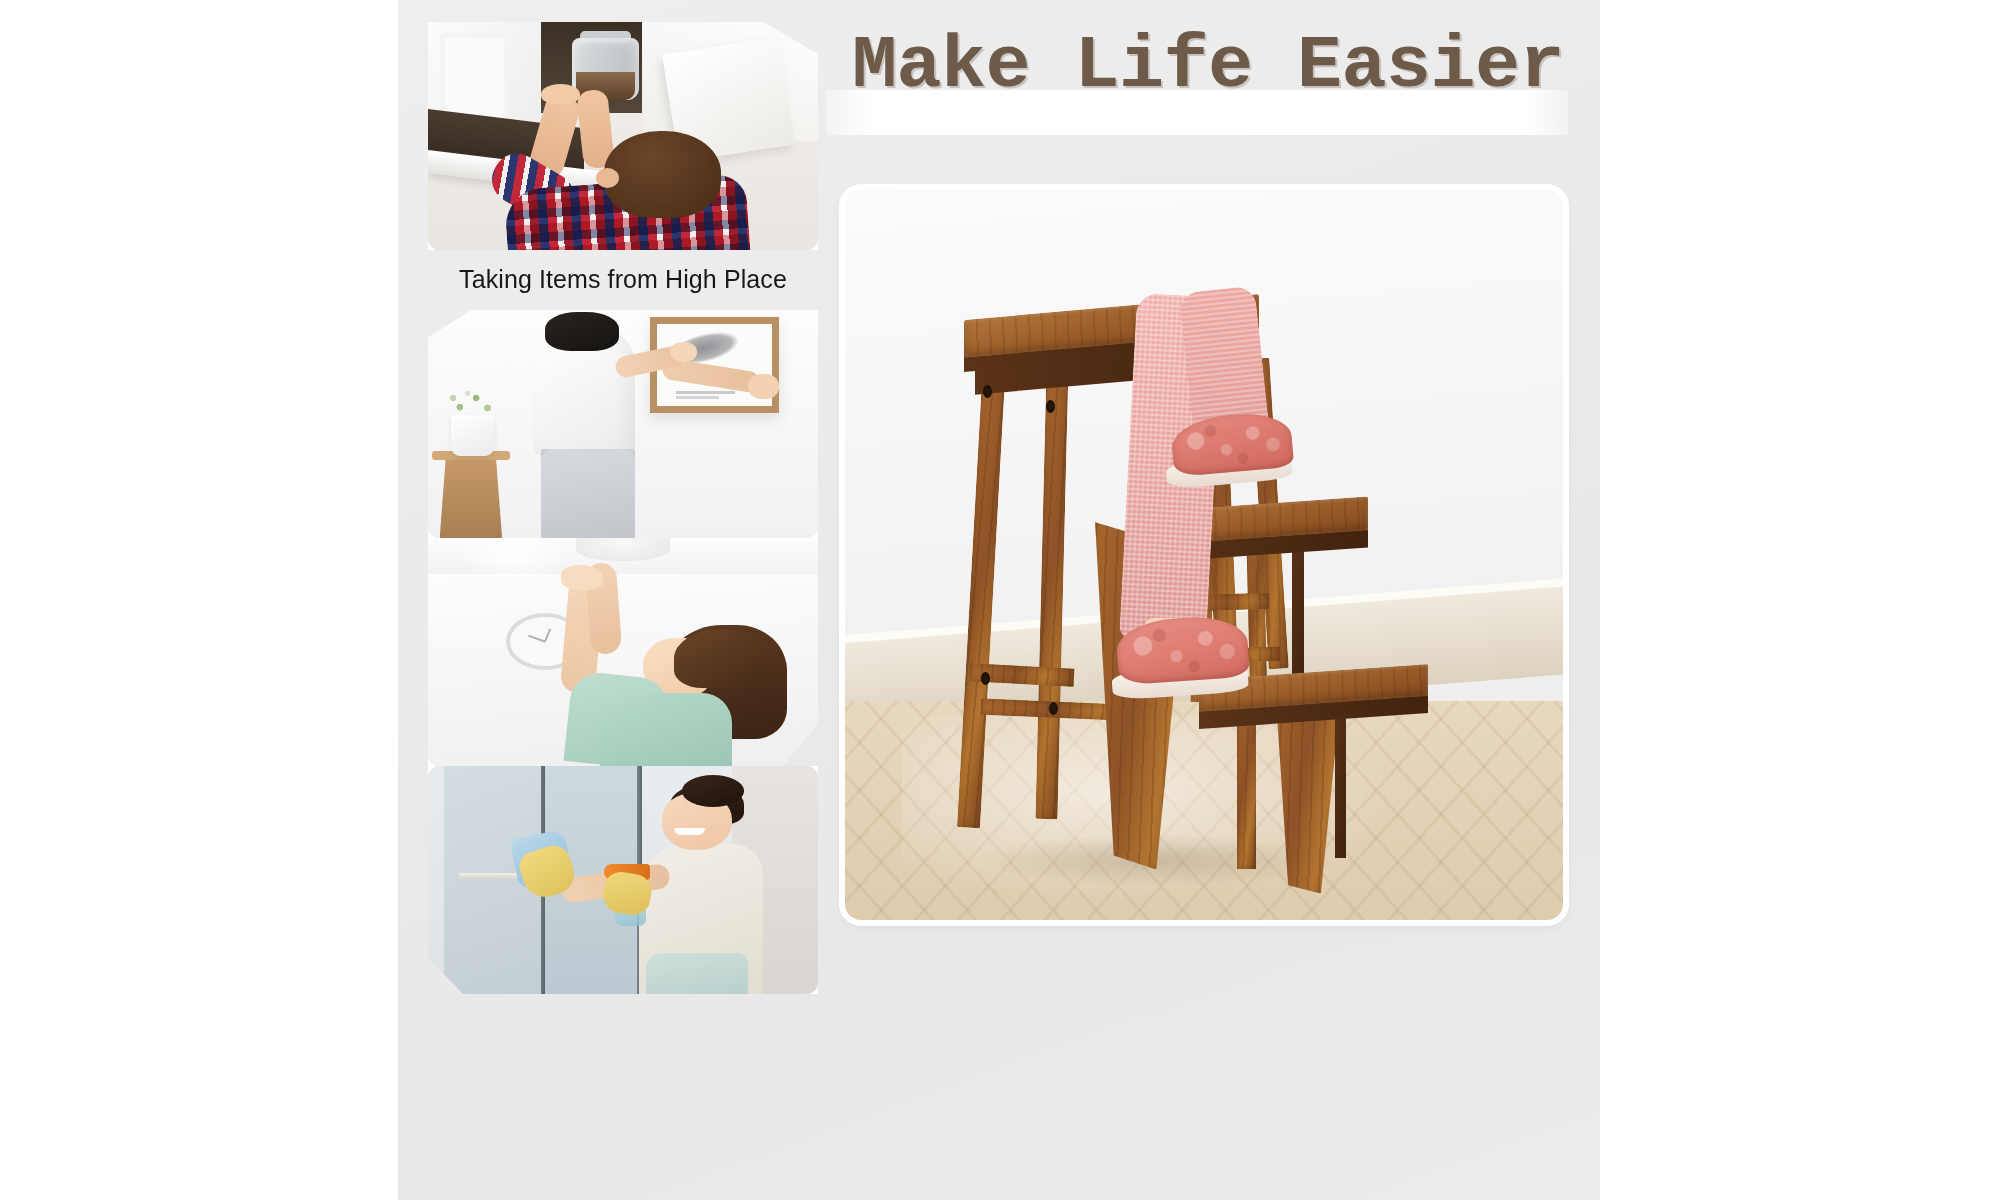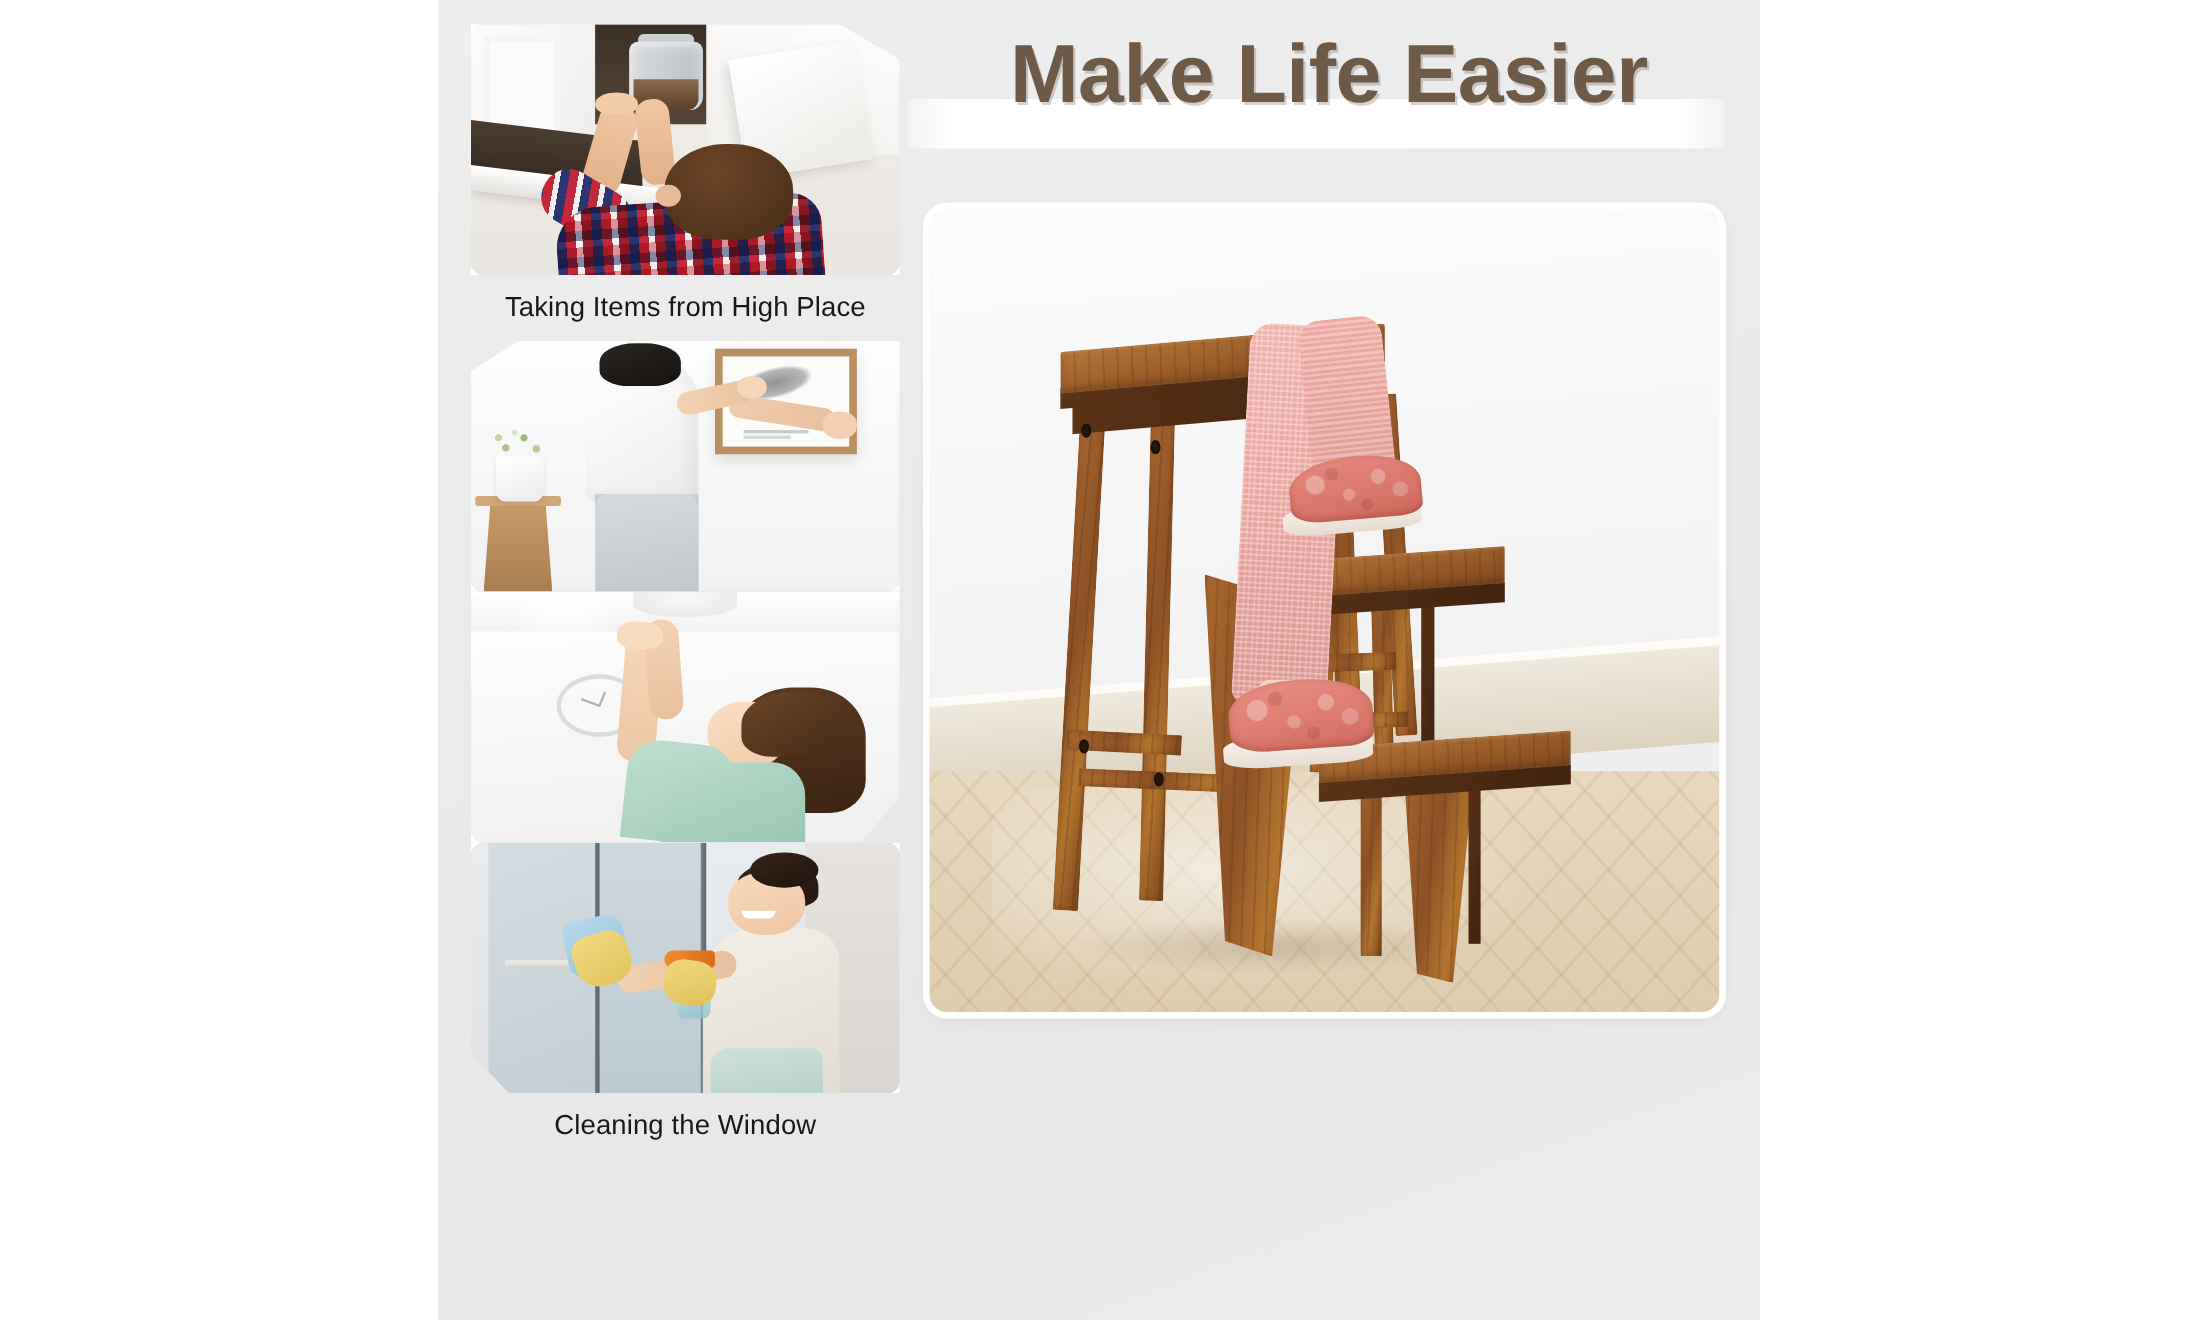--- a/index.html
+++ b/index.html
@@ -55,20 +55,21 @@
     background:linear-gradient(90deg,rgba(255,255,255,.35) 0%,#ffffff 6%,#ffffff 94%,rgba(255,255,255,.35) 100%);
   }
   .title {
     position:absolute; left:0; top:24px; width:740px;
     text-align:center;
     font-size:75px;
     font-weight:bold;
     color:#6d5a48;
     letter-spacing:-.5px;
     text-shadow:2px 2px 0 rgba(90,72,57,.25);
+    font-family:Liberation Mono, monospace;
   }
 
   .hero {
     position:absolute; left:7px; top:190px; width:718px; height:730px;
     border-radius:16px;
     overflow:hidden;
     background:#f4f2f0;
     box-shadow:0 0 0 6px #ffffff, 0 4px 16px rgba(0,0,0,.08);
   }
 
@@ -459,21 +460,20 @@
               <div class="s4-smile"></div>
               <div class="s4-arm"></div>
               <div class="s4-nozzle"></div>
               <div class="s4-bottle"></div>
               <div class="s4-glove2"></div>
               <div class="s4-cloth"></div>
               <div class="s4-glove1"></div>
             </div>
           </div>
         </div>
-        <div class="caption">Cleaning the Window</div>
       </div>
 
     </div>
 
     <div class="right-col">
 
       <div class="title-banner"></div>
       <div class="title">Make Life Easier</div>
 
       <div class="hero">

